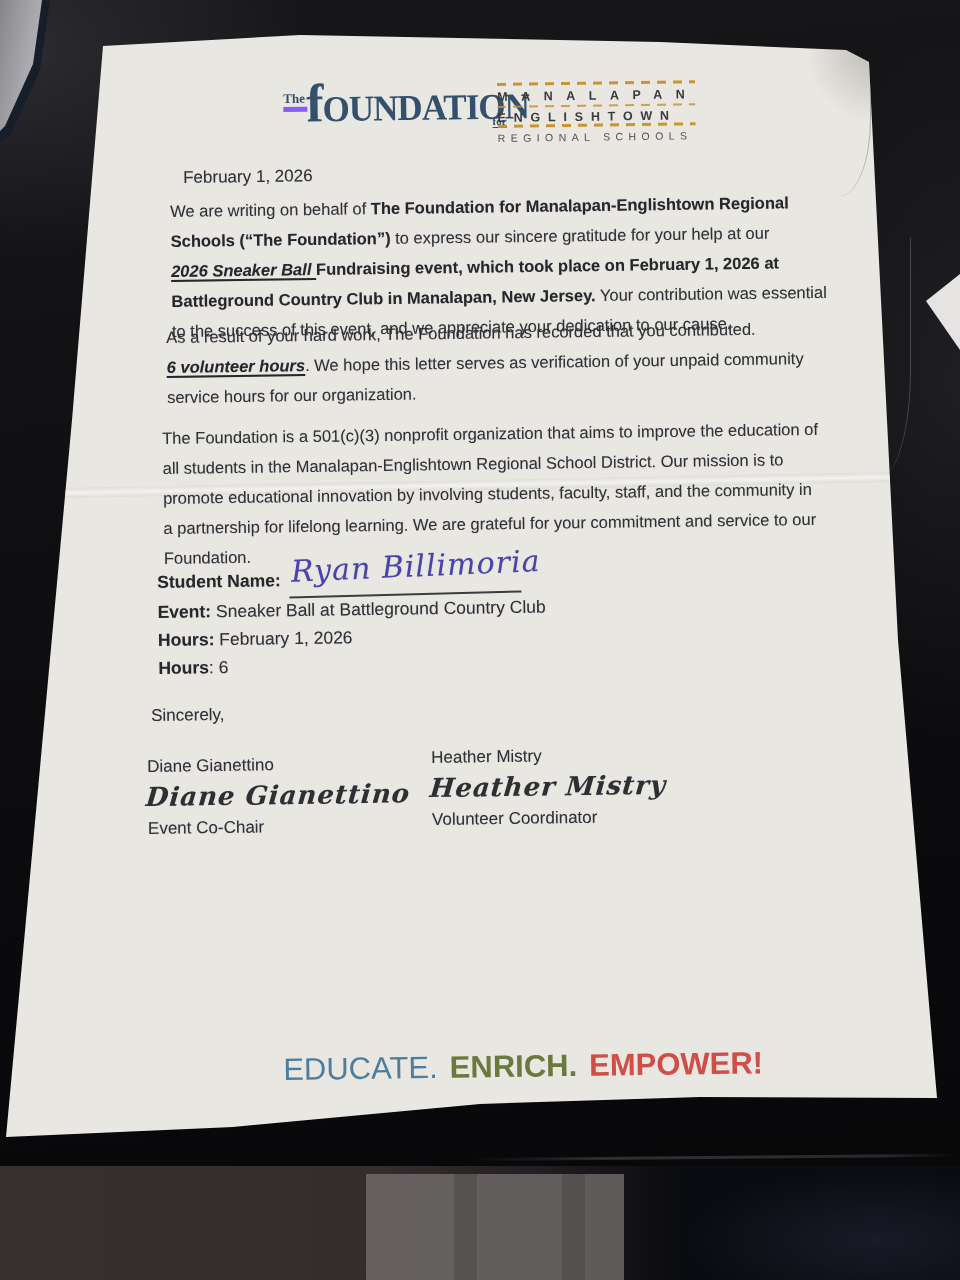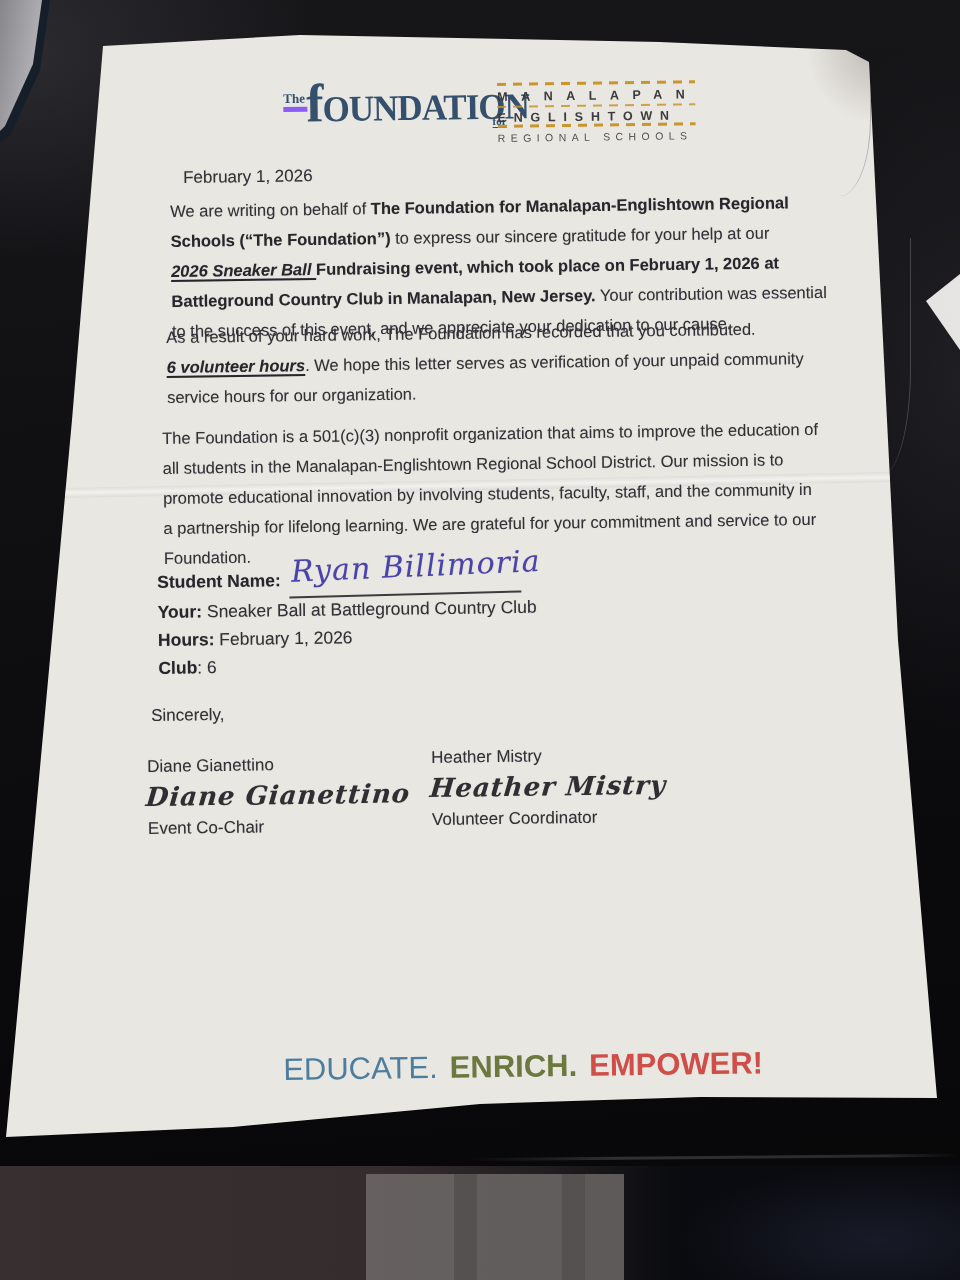--- a/index.html
+++ b/index.html
@@ -168,27 +168,27 @@
 a partnership for lifelong learning. We are grateful for your commitment and service to our
 Foundation.</span></div>
 
     <div class="fields txt tilt">
       <div class="frow first">
         <span class="lab">Student Name:</span>
       </div>
       <div class="student-line"></div>
       <div class="handwriting" style="color: rgb(75, 67, 173);">Ryan Billimoria</div>
       <div class="frow">
-        <span class="lab">Your:</span><span> Sneaker Ball at Battleground Country Club</span>
+        <span class="lab">Event:</span><span> Sneaker Ball at Battleground Country Club</span>
       </div>
       <div class="frow">
         <span class="lab">Hours:</span><span> February 1, 2026</span>
       </div>
       <div class="frow">
-        <span class="lab">Club</span><span>: 6</span>
+        <span class="lab">Hours</span><span>: 6</span>
       </div>
     </div>
 
     <div class="closing txt tilt">Sincerely,</div>
 
     <div class="sig sig-left txt tilt">
       <div class="sig-name">Diane Gianettino</div>
       <div class="sig-script">Diane Gianettino</div>
       <div class="sig-title">Event Co-Chair</div>
     </div>

